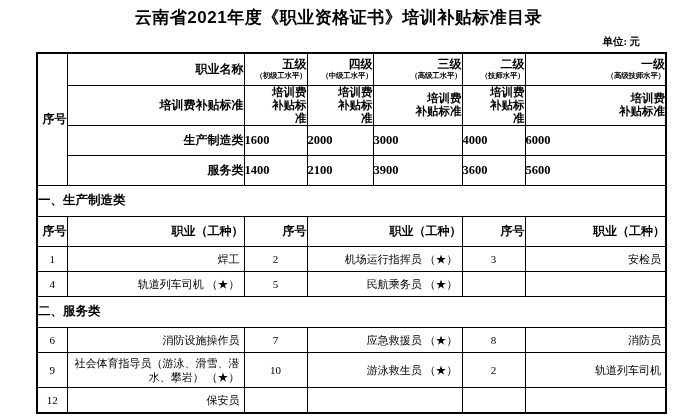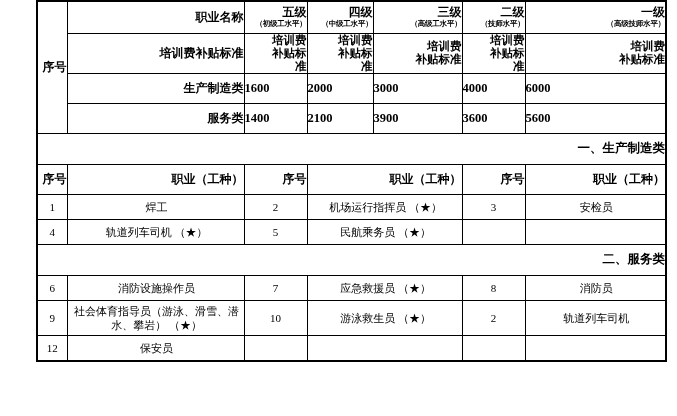--- a/index.html
+++ b/index.html
@@ -71,38 +71,40 @@
   .num {
     font-family: "Liberation Serif", serif;
     font-weight: bold;
     font-size: 12.5px;
     text-align: left;
   }
   .sec td {
     font-family: "Liberation Sans", sans-serif;
     font-weight: bold;
     font-size: 12.5px;
-    text-align: right;
+    text-align: left;
   }
   .dno {
     font-size: 11px;
     text-align: center;
   }
   .dnm {
     font-size: 11px;
-    text-align: center;
+    text-align: right;
     padding: 1px 4px 1px 6px;
     line-height: 14px;
   }
 </style>
 </head>
 <body>
 
 <div class="page">
 
+  <div class="title">云南省2021年度《职业资格证书》培训补贴标准目录</div>
+  <div class="unit">单位: 元</div>
 
   <table class="main">
     <colgroup>
       <col style="width:30px">
       <col style="width:177px">
       <col style="width:63px">
       <col style="width:66px">
       <col style="width:89px">
       <col style="width:63px">
       <col style="width:141px">

